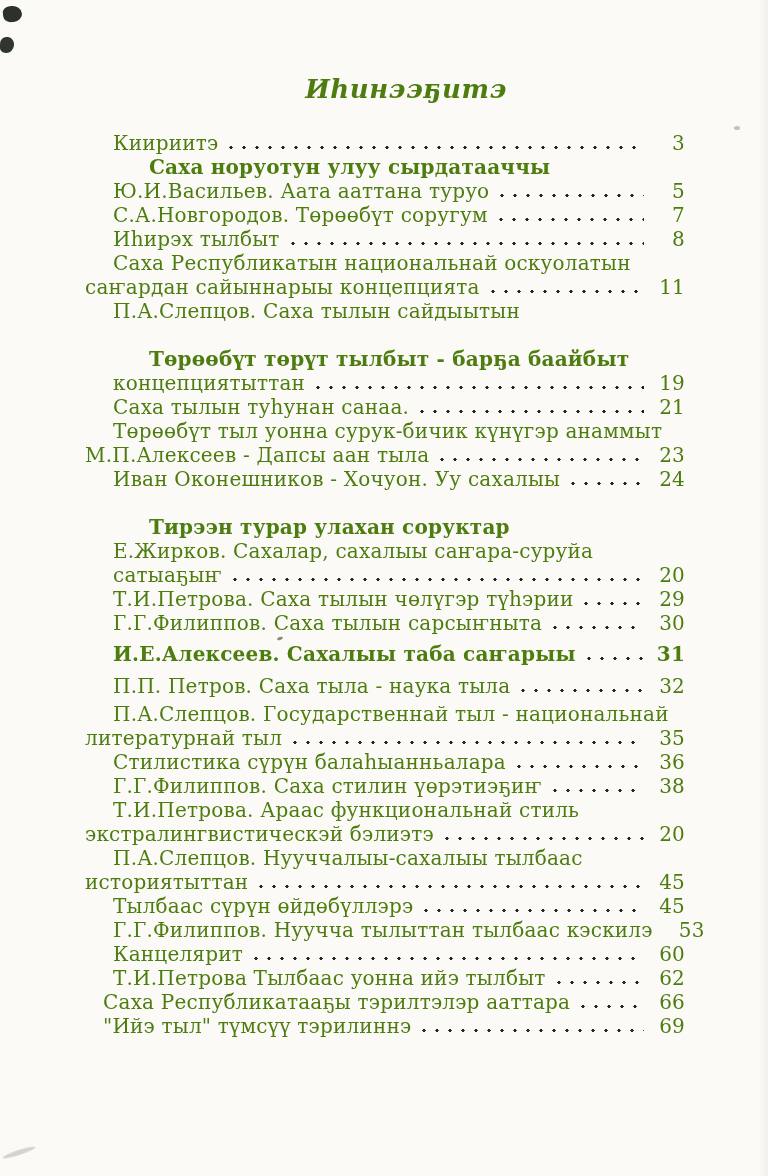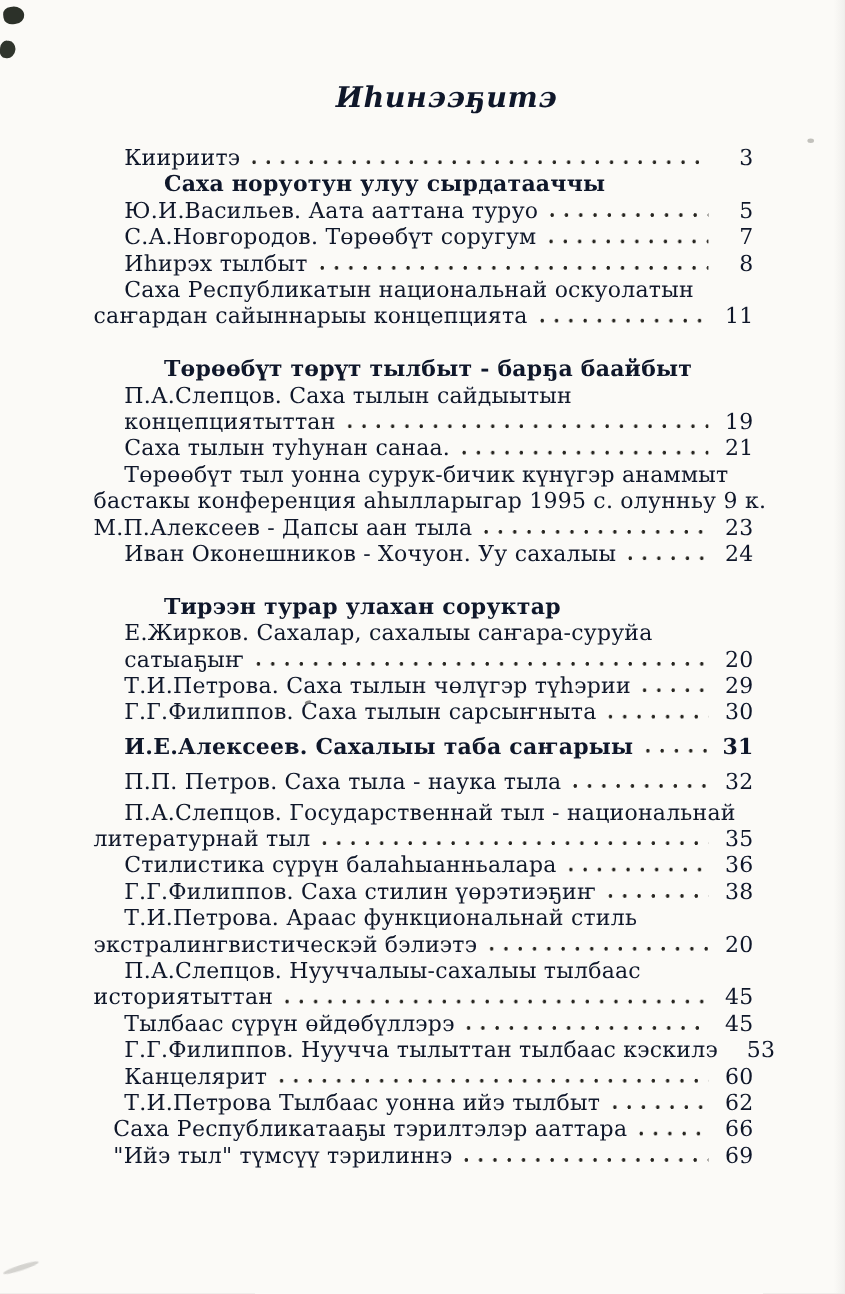--- a/index.html
+++ b/index.html
@@ -2,21 +2,21 @@
 <html><head>
 <meta charset="utf-8">
 <style>
   html,body{margin:0;padding:0;background:#e8e6e2;}
   .page{
     position:relative;
     width:768px;height:1176px;
     margin:0 auto;
     background:#fbfaf7;
     font-family:"DejaVu Serif","Liberation Serif",serif;
-    color:#0f172a;
+    color:#4d7c0f;
     overflow:hidden;
   }
   .page::after{ 
     content:"";position:absolute;top:0;right:0;width:10px;height:100%;
     background:linear-gradient(to right, rgba(0,0,0,0), rgba(0,0,0,0.045));
     pointer-events:none;
   }
   .doc-title{
     margin-top:74px;
     text-align:center;
@@ -85,26 +85,25 @@
 
   <div class="toc">
     <div id="toc-lines">
         <div class="row i1"><span class="t">Киириитэ</span><span class="leader"></span><span class="num">3</span></div>
         <div class="row i2 head"><span class="t">Саха норуотун улуу сырдатааччы</span></div>
         <div class="row i1"><span class="t">Ю.И.Васильев. Аата ааттана туруо</span><span class="leader"></span><span class="num">5</span></div>
         <div class="row i1"><span class="t">С.А.Новгородов. Төрөөбүт соругум</span><span class="leader"></span><span class="num">7</span></div>
         <div class="row i1"><span class="t">Иһирэх тылбыт</span><span class="leader"></span><span class="num">8</span></div>
         <div class="row i1"><span class="t">Саха Республикатын национальнай оскуолатын</span></div>
         <div class="row i0"><span class="t">саҥардан сайыннарыы концепцията</span><span class="leader"></span><span class="num">11</span></div>
+        <div class="row i1"><span class="t">П.А.Слепцов. Саха тылын сайдыытын</span></div>
         <div class="row i2 head gap-section"><span class="t">Төрөөбүт төрүт тылбыт - барҕа баайбыт</span></div>
-        <div class="row i1"><span class="t">П.А.Слепцов. Саха тылын сайдыытын</span></div>
         <div class="row i1"><span class="t">концепциятыттан</span><span class="leader"></span><span class="num">19</span></div>
         <div class="row i1"><span class="t">Саха тылын туһунан санаа.</span><span class="leader"></span><span class="num">21</span></div>
         <div class="row i1"><span class="t">Төрөөбүт тыл уонна сурук-бичик күнүгэр анаммыт</span></div>
-        <div class="row i0"><span class="t">бастакы конференция аһылларыгар 1995 с. олунньу 9 к.</span></div>
         <div class="row i0"><span class="t">М.П.Алексеев - Дапсы аан тыла</span><span class="leader"></span><span class="num">23</span></div>
         <div class="row i1"><span class="t">Иван Оконешников - Хочуон. Уу сахалыы</span><span class="leader"></span><span class="num">24</span></div>
         <div class="row i2 head gap-section"><span class="t">Тирээн турар улахан соруктар</span></div>
         <div class="row i1"><span class="t">Е.Жирков. Сахалар, сахалыы саҥара-суруйа</span></div>
         <div class="row i1"><span class="t">сатыаҕыҥ</span><span class="leader"></span><span class="num">20</span></div>
         <div class="row i1"><span class="t">Т.И.Петрова. Саха тылын чөлүгэр түһэрии</span><span class="leader"></span><span class="num">29</span></div>
         <div class="row i1"><span class="t">Г.Г.Филиппов. Саха тылын сарсыҥныта</span><span class="leader"></span><span class="num">30</span></div>
         <div class="row i1 gap-small"><span class="t">И.Е.Алексеев. Сахалыы таба саҥарыы</span><span class="leader"></span><span class="num">31</span></div>
         <div class="row i1 gap-small2"><span class="t">П.П. Петров. Саха тыла - наука тыла</span><span class="leader"></span><span class="num">32</span></div>
         <div class="row i1 gap-tiny"><span class="t">П.А.Слепцов. Государственнай тыл - национальнай</span></div>

